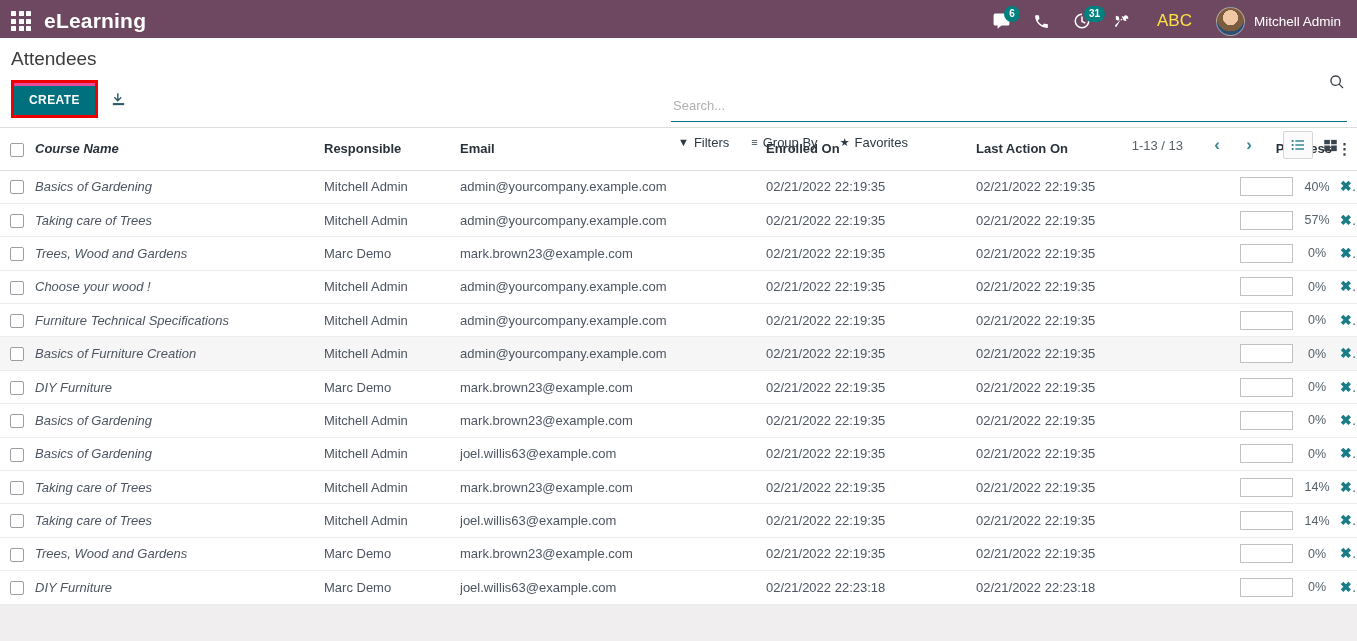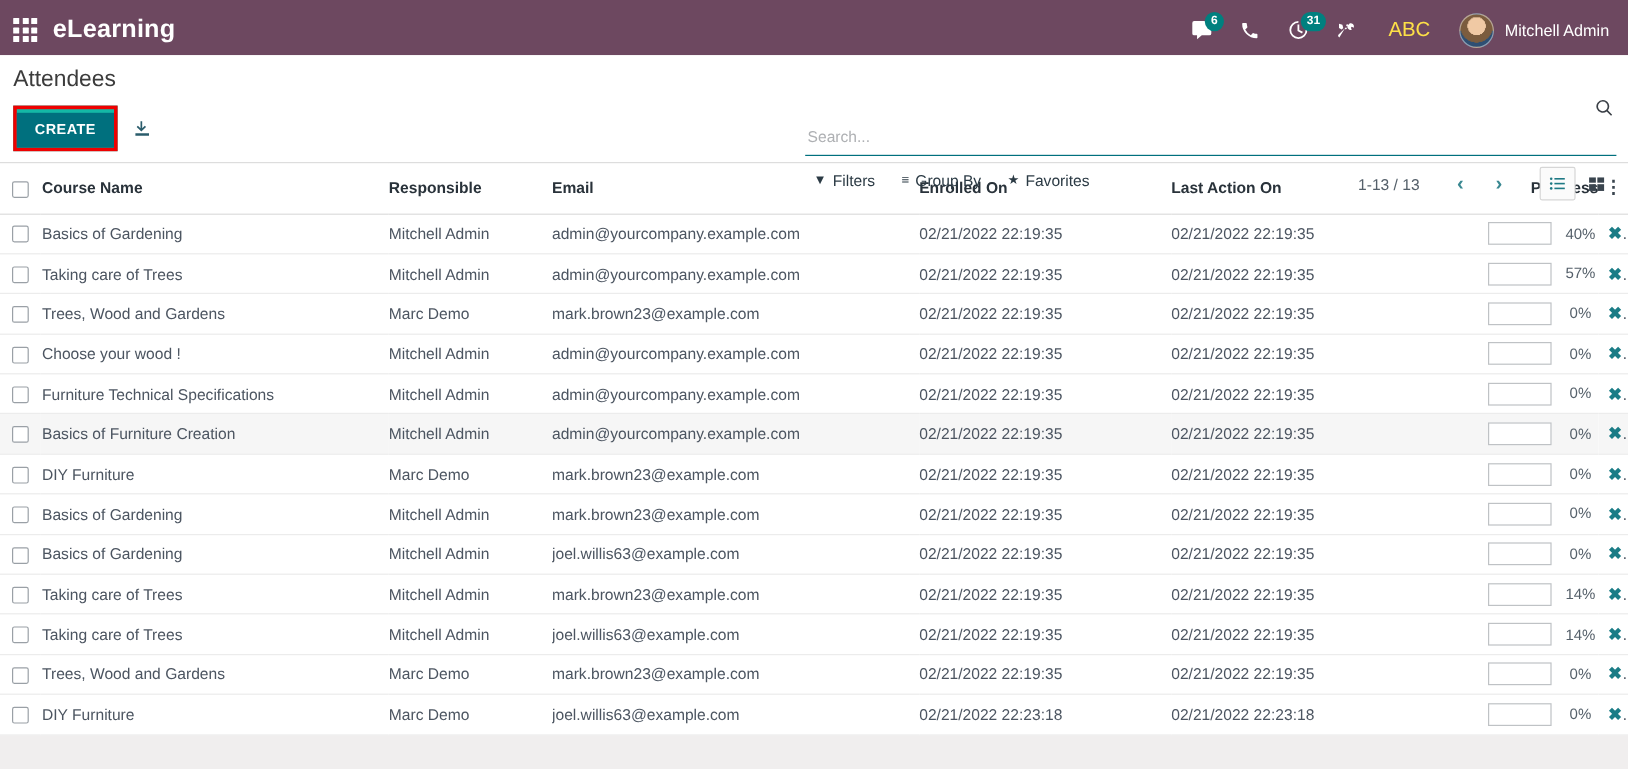--- a/index.html
+++ b/index.html
@@ -6,21 +6,21 @@
   html, body {
     width: 1357px; height: 641px;
     font-family: "Liberation Sans", sans-serif;
     background: #f0eeee;
     overflow: hidden;
     -webkit-font-smoothing: antialiased;
   }
 
   
   .navbar {
-    height: 46px;
+    height: 38px;
     background: #6d4860;
     display: flex;
     align-items: center;
     padding: 4px 12px 0 0;
     color: #ffffff;
     position: relative;
   }
   .apps-toggle {
     width: 42px; height: 46px;
     display: flex; align-items: center; justify-content: center;
@@ -66,21 +66,21 @@
     position: relative;
   }
   .cp-left { position: absolute; left: 11px; top: 0; }
   .breadcrumb {
     font-size: 19px; color: #3c3c3c; padding-top: 11px; line-height: 1;
   }
   .cp-buttons { display: flex; align-items: center; gap: 6px; margin-top: 12px; }
   .create-wrap {
     border: 3px solid #ee0000;
     padding: 3px 0 0 0;
-    background: #14b8a6;
+    background: #ec4899;
     display: inline-block;
   }
   .btn-create {
     background: #00707e; color: #ffffff;
     font-size: 12px; font-weight: 700; letter-spacing: .4px;
     border: none; padding: 7px 15px 8px; cursor: pointer;
     display: block;
   }
   .import-icon { padding: 4px 6px; cursor: pointer; display: flex; align-items: center; }
   .import-icon svg { fill: #2a5c6b; }
@@ -155,21 +155,21 @@
   tbody tr.shaded td { background: #f6f6f6; }
 
   .col-check { width: 34px; padding-left: 10px !important; }
   .col-course { width: 290px; }
   .col-resp  { width: 136px; }
   .col-email { width: 306px; }
   .col-enroll{ width: 210px; }
   .col-last  { width: 244px; }
   .col-prog  { width: 112px; text-align: right; }
   .col-opt   { width: 25px; }
-  th.col-course, td.col-course { padding-left: 1px; }
+  th.col-course, td.col-course { padding-left: 1px; font-style: italic; }
 
   .chk {
     width: 14px; height: 14px; border: 1px solid #9aa0a6; background: #fff;
     border-radius: 2px; display: inline-block; cursor: pointer; vertical-align: middle;
   }
 
   .prog-cell { display: flex; align-items: center; justify-content: flex-end; gap: 9px; padding-right: 0; }
   .prog-outer {
     width: 53px; height: 19px; border: 1px solid #bfc2c5; background: #ffffff;
     position: relative; overflow: hidden;

